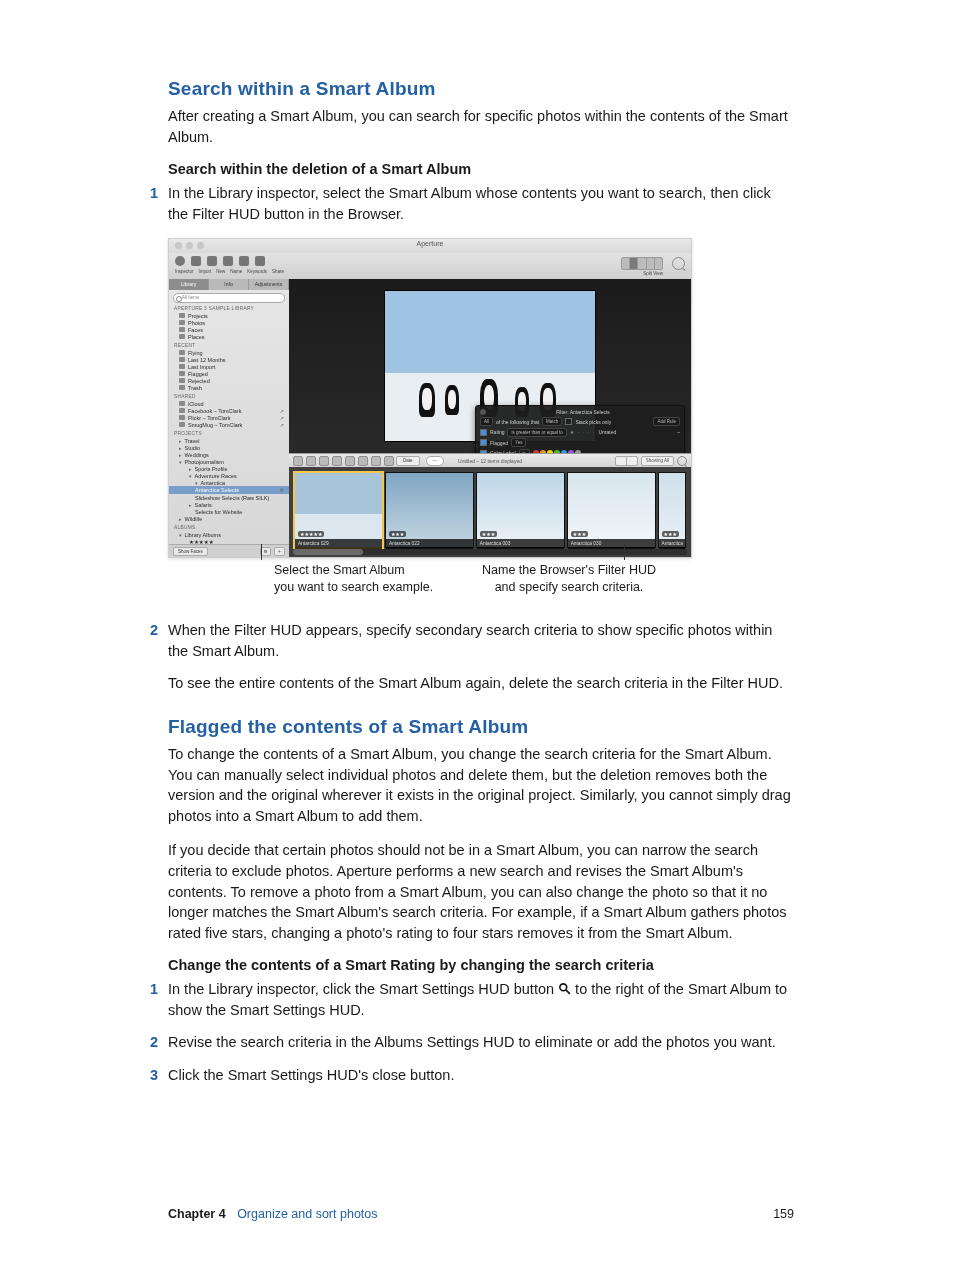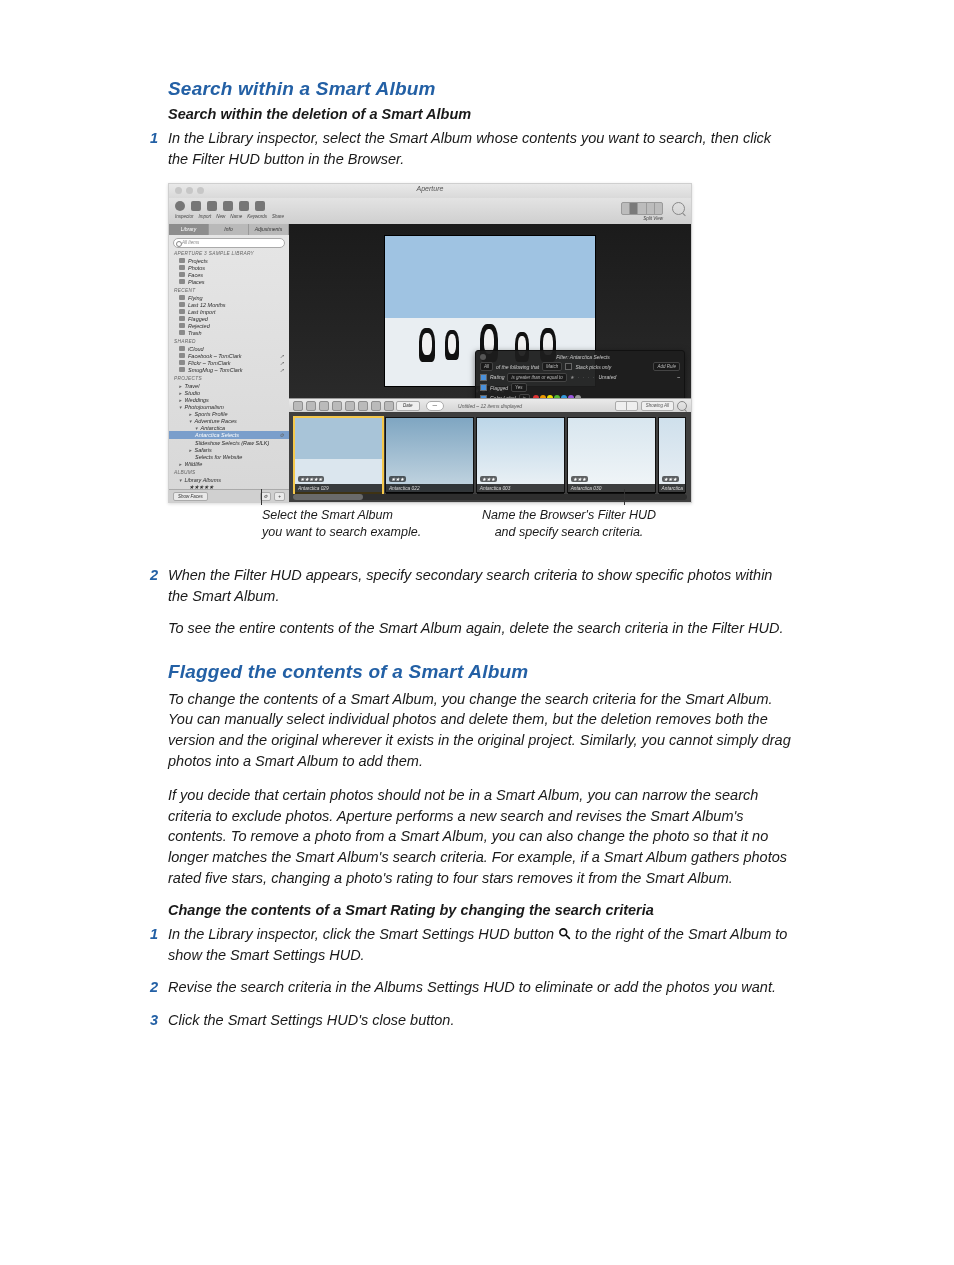--- a/index.html
+++ b/index.html
@@ -171,21 +171,21 @@
   .fig .thumb{width:92px;height:74px;background:#cfe0ec;position:relative;box-shadow:0 0 0 1px #111;}
   .fig .thumb.sel{box-shadow:0 0 0 2px #f5c84b;}
   .fig .thumb .cap{position:absolute;left:0;right:0;bottom:-2px;height:10px;background:rgba(0,0,0,0.75);color:#ddd;font-size:4.8px;line-height:10px;padding-left:3px;}
   .fig .thumb .dots{position:absolute;bottom:10px;left:3px;background:rgba(0,0,0,0.6);color:#fff;font-size:5px;padding:0 2px;border-radius:2px;}
   .fig .thumb .ice{position:absolute;inset:0;background:linear-gradient(to bottom,#a8c4d8 55%,#dbe6ee 55%);}
   .fig .scroller{position:absolute;bottom:2px;left:4px;right:4px;height:6px;background:#2e2e2e;border-radius:3px;}
   .fig .scroller .knob{position:absolute;left:0;width:70px;height:6px;background:#6a6a6a;border-radius:3px;}
 
   .fig-callouts{position:relative;width:522px;margin-top:4px;}
   .fig-callouts .c{position:absolute;font-size:12.5px;color:#1a1a1a;line-height:1.35;}
-  .fig-callouts .c1{left:94px;top:0;width:180px;}
+  .fig-callouts .c1{left:106px;top:0;width:180px;}
   .fig-callouts .c2{left:296px;top:0;width:210px;text-align:center;}
   .fig-callouts::before{content:"";position:absolute;left:93px;top:-18px;width:1px;height:16px;background:#333;}
   .fig-callouts::after{content:"";position:absolute;left:456px;top:-18px;width:1px;height:16px;background:#333;}
   .callout-spacer{height:44px;}
 
   .inline-icon {
     display:inline-block; width:13px; height:13px; vertical-align:-1px;
     position:relative;
   }
   .inline-icon svg { width:13px; height:13px; }
@@ -197,29 +197,30 @@
     right: 160px;
     display: flex;
     justify-content: space-between;
     font-size: 12.5px;
   }
   .footer .left { color:#1a1a1a; }
   .footer .left .ch { font-weight:700; }
   .footer .left .cat { color:#2360a5; margin-left:8px; }
   .footer .right { color:#1a1a1a; }
 
-  .block { margin-bottom: 22px; font-style: italic; }
+  .block { margin-bottom: 22px; }
 </style>
 </head>
 <body>
 
 <div class="page">
 
   <div class="block">
     <h2 class="section">Search within a Smart Album</h2>
+    <p class="body">After creating a Smart Album, you can search for specific photos within the contents of the Smart Album.</p>
     <p class="subhead">Search within the deletion of a Smart Album</p>
     <ol class="steps">
       <li>
         <span class="num">1</span>
         <span>In the Library inspector, select the Smart Album whose contents you want to search, then click the Filter HUD button in the Browser.</span>
       </li>
     </ol>
 
     <div class="fig-wrap">
       <div class="fig">
@@ -549,14 +550,21 @@
         <span class="num">2</span>
         <span>Revise the search criteria in the Albums Settings HUD to eliminate or add the photos you want.</span>
       </li>
       <li>
         <span class="num">3</span>
         <span>Click the Smart Settings HUD's close button.</span>
       </li>
     </ol>
   </div>
 
+  <div class="footer">
+    <div class="left">
+      <span class="ch">Chapter 4</span>
+      <span class="cat">Organize and sort photos</span>
+    </div>
+    <div class="right">159</div>
+  </div>
 
 </div>
 
 </body></html>

